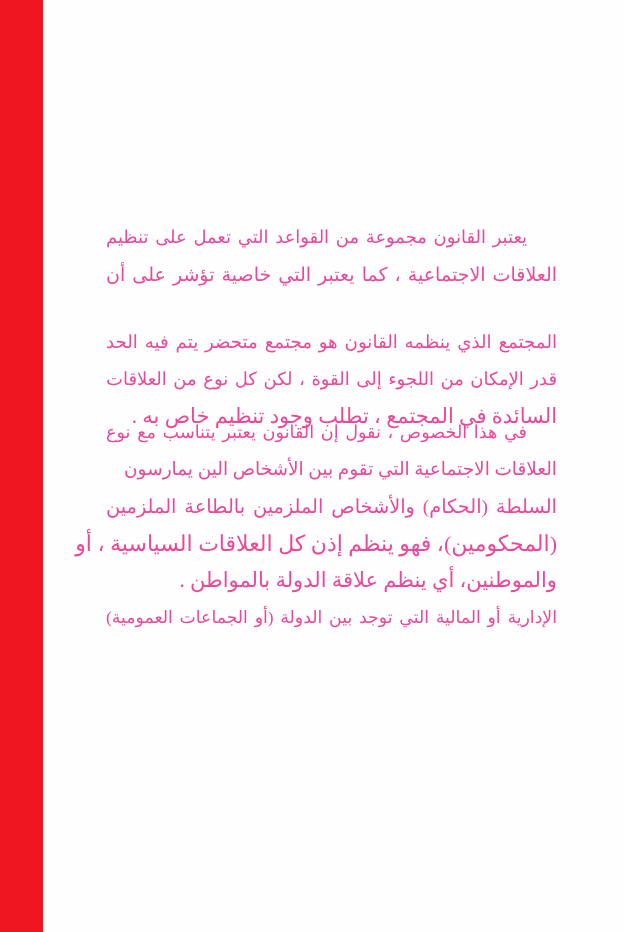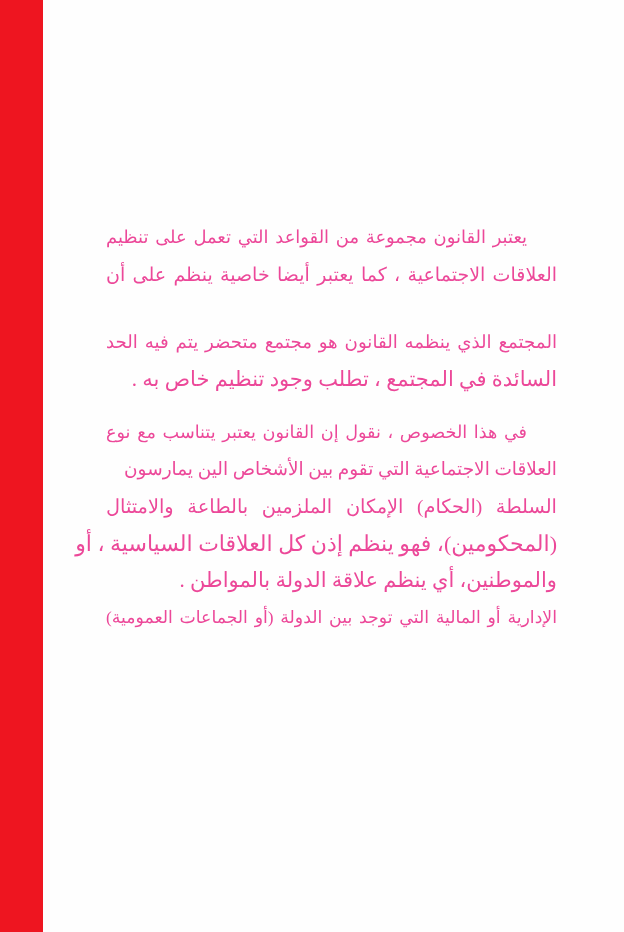--- a/index.html
+++ b/index.html
@@ -56,25 +56,26 @@
     }
   </style>
 </head>
 <body>
 
 <div class="red-bar"></div>
 <div class="page"></div>
 
 <div class="text-block para1">
   <div class="line indent" style="white-space: nowrap; font-size: 17.9116px;">يعتبر القانون مجموعة من القواعد التي تعمل على تنظيم</div>
-  <div class="line" style="white-space: nowrap; font-size: 19.0294px;">العلاقات الاجتماعية ، كما يعتبر أيضا خاصية ينظم على أن</div>
+  <div class="line" style="white-space: nowrap; font-size: 19.0294px;">العلاقات الاجتماعية ، كما يعتبر التي خاصية تؤشر على أن</div>
   <div class="line" style="white-space: nowrap; font-size: 18.2182px; margin-top: 31px;">المجتمع الذي ينظمه القانون هو مجتمع متحضر يتم فيه الحد</div>
+  <div class="line" style="white-space: nowrap; font-size: 17.9712px;">قدر الإمكان من اللجوء إلى القوة ، لكن كل نوع من العلاقات</div>
   <div class="line last" style="white-space: nowrap;">السائدة في المجتمع ، تطلب وجود تنظيم خاص به .</div>
 </div>
 
 <div class="text-block para2">
   <div class="line indent" style="white-space: nowrap; font-size: 17.646px;">في هذا الخصوص ، نقول إن القانون يعتبر يتناسب مع نوع</div>
   <div class="line" style="white-space: nowrap; font-size: 18.4932px; margin-left: 36px;">العلاقات الاجتماعية التي تقوم بين الأشخاص الين يمارسون</div>
-  <div class="line" style="white-space: nowrap; font-size: 19.3398px;">السلطة  (الحكام) الإمكان الملزمين بالطاعة والامتثال</div>
+  <div class="line" style="white-space: nowrap; font-size: 19.3398px;">السلطة  (الحكام) والأشخاص الملزمين بالطاعة الملزمين</div>
   <div class="line" style="white-space: nowrap; font-size: 22px;">(المحكومين)، فهو ينظم إذن كل العلاقات السياسية ، أو</div>
   <div class="line last" style="white-space: nowrap;">والموطنين، أي ينظم علاقة الدولة بالمواطن .</div>
   <div class="line" style="white-space: nowrap; font-size: 17.2957px;">الإدارية أو المالية التي توجد بين الدولة (أو الجماعات العمومية)</div>
 </div>
 
 </body></html>

